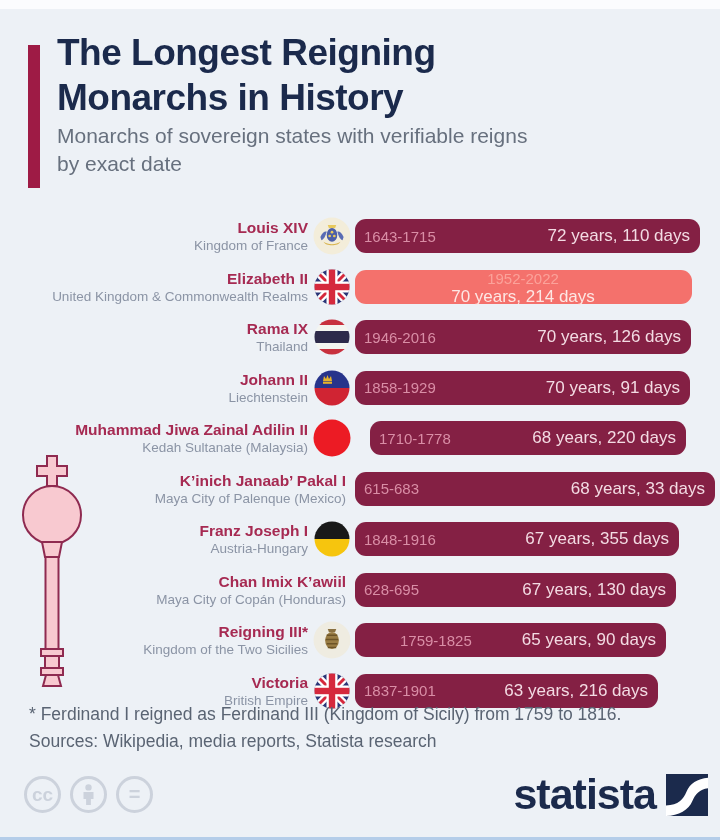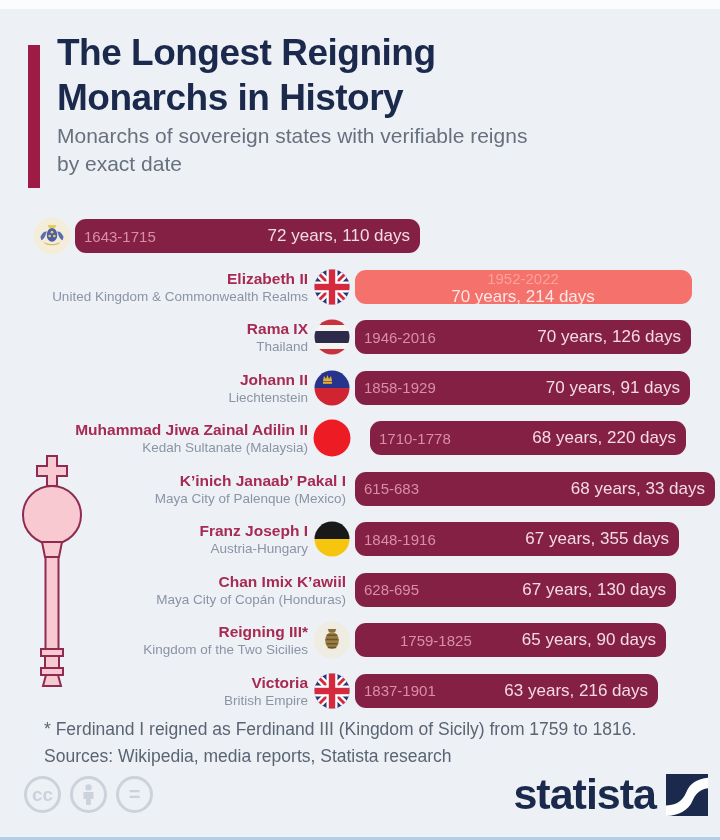--- a/index.html
+++ b/index.html
@@ -23,21 +23,21 @@
   .no-flag .flagbox{flex-basis:9px;}
   .name{font-size:15.5px;font-weight:700;color:var(--name,#a62a52);line-height:19px;}
   .realm{font-size:13.5px;color:var(--realm,#8b94a5);line-height:17px;}
   .bar{height:34px;background:var(--bar,#842044);border-radius:11px;display:flex;align-items:center;justify-content:space-between;padding:0 10px 0 9px;box-sizing:border-box;}
   .bar .dates{font-size:15px;color:var(--dates,#d98ea6);}
   .bar .duration{font-size:17px;color:var(--duration,#f3dbe3);}
   .bar.highlight{background:var(--bar-hl,#f4716c);}
   .bar.highlight .dates{color:var(--dates-hl,#fba29a);}
   .bar.highlight .duration{color:var(--duration-hl,#fde7e4);}
 
-  .footnote{position:absolute;left:28px;top:700px;margin:16px;font-size:17.5px;line-height:27px;color:var(--footnote,#5a6473);}
+  .footnote{position:absolute;left:28px;top:700px;margin:1px;font-size:17.5px;line-height:27px;color:var(--footnote,#5a6473);}
 
   .cc-icons{position:absolute;left:24px;top:776px;display:flex;gap:9px;}
   .cc-icon{width:37px;height:37px;border-radius:50%;border:3px solid var(--license,#ccd2dc);box-sizing:border-box;display:flex;align-items:center;justify-content:center;color:var(--license,#ccd2dc);font-weight:700;font-size:19px;}
   .cc-icon svg{display:block;}
   .cc-eq{font-size:20px;}
 
   .brand{position:absolute;right:12px;top:770px;display:flex;align-items:center;gap:10px;}
   .brand-text{font-size:43px;font-weight:700;color:var(--brand,#1b2a4c);letter-spacing:-1px;}
   .brand-mark{display:block;}
 </style>
@@ -57,20 +57,24 @@
     <path d="M23,89 L43,89 L40,104 L26,104 Z"></path>
     <rect x="26.5" y="104" width="13" height="92"></rect>
     <rect x="22" y="196" width="22" height="7"></rect>
     <rect x="26" y="203" width="14" height="12"></rect>
     <rect x="22" y="215" width="22" height="7"></rect>
     <path d="M27,222 L39,222 L42,233 L24,233 Z"></path>
   </svg>
 
   <div class="chart" id="chart">
   <div class="row">
+    <div class="labels">
+      <div class="name">Louis XIV</div>
+      <div class="realm">Kingdom of France</div>
+    </div>
     <div class="flagbox">
           <svg width="38" height="38" viewBox="0 0 36 36">
             <circle cx="18" cy="18" r="17.5" fill="#f3edda"></circle>
             <path d="M14,7.5 h8 l-1,3 h-6 Z" fill="#e8c95c"></path>
             <ellipse cx="18" cy="17" rx="5" ry="6.5" fill="#4d5fa8"></ellipse>
             <circle cx="18" cy="14.4" r="1.3" fill="#e8c95c"></circle>
             <circle cx="15.8" cy="18" r="1.3" fill="#e8c95c"></circle>
             <circle cx="20.2" cy="18" r="1.3" fill="#e8c95c"></circle>
             <path d="M7,19 C9,14 12,13 13,14 C12,17 11,21 8,22 Z" fill="#5a6cb4"></path>
             <path d="M29,19 C27,14 24,13 23,14 C24,17 25,21 28,22 Z" fill="#5a6cb4"></path>

